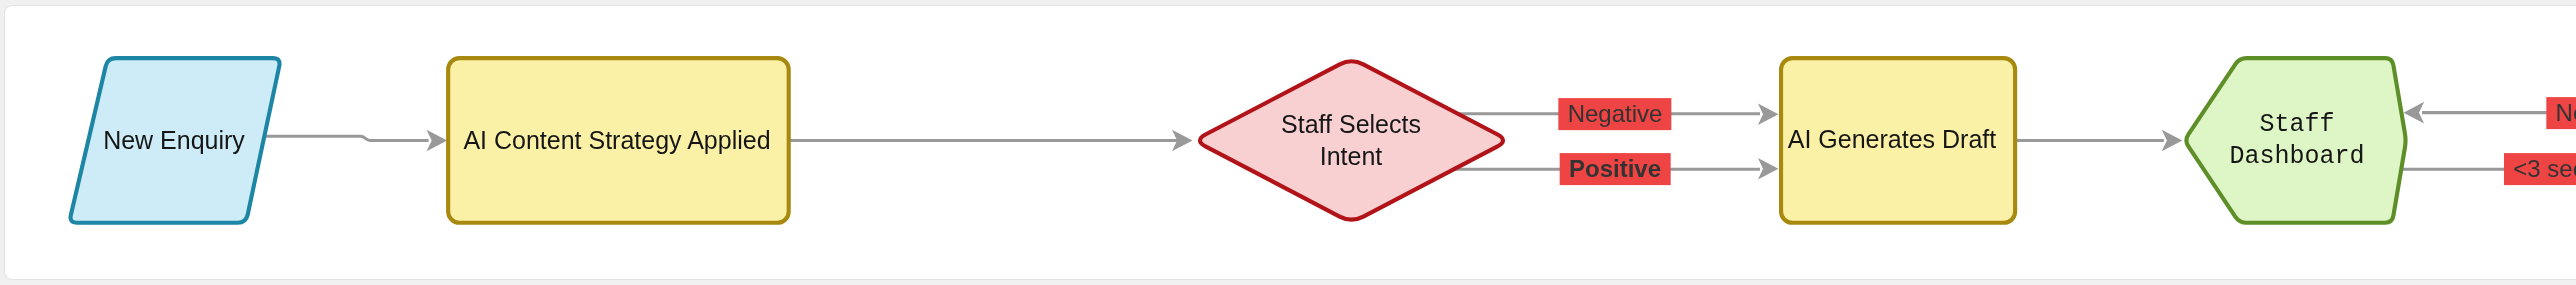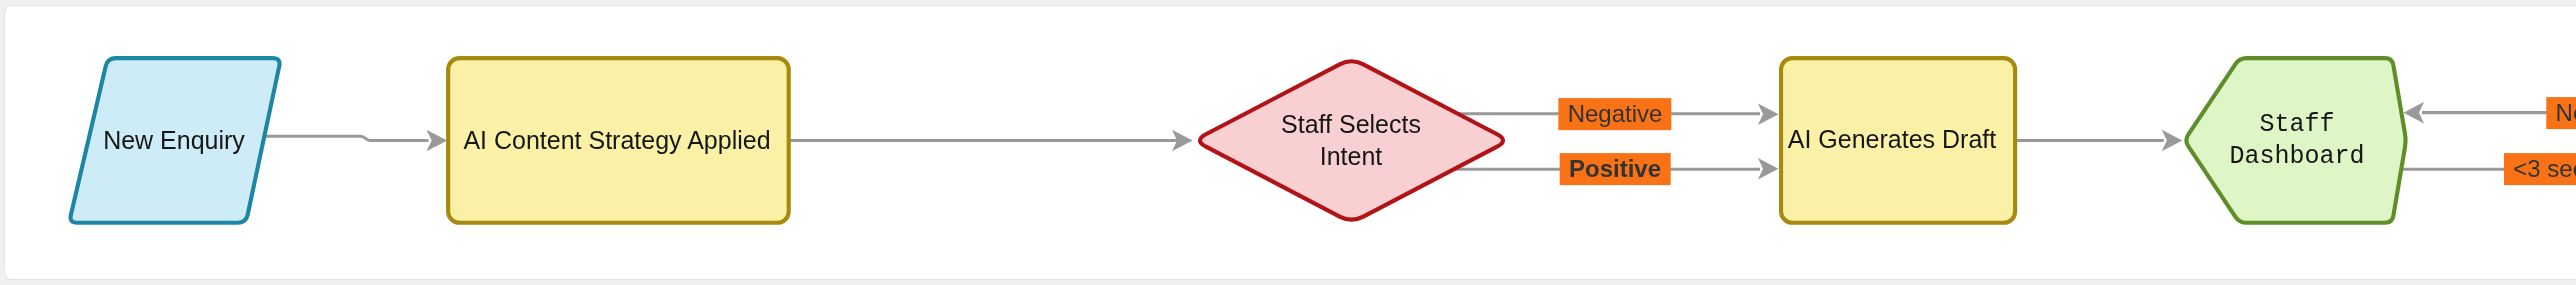--- a/index.html
+++ b/index.html
@@ -3,21 +3,21 @@
 <meta charset="utf-8">
 <style>
   html,body{margin:0;padding:0;}
   body{font-family:"Liberation Sans", sans-serif;}
   .stage{position:relative;width:3718px;height:285px;background:#f0f0f1;overflow:hidden;}
   .card{position:absolute;left:4.1px;top:4.6px;right:5.2px;bottom:4.6px;background:#ffffff;
         border:1px solid #e2e2e5;border-radius:8.2px;box-sizing:border-box;}
   svg.diagram{position:absolute;left:0;top:0;width:3718px;height:285px;}
   .lbl{position:absolute;transform:translate(-50%,-50%);white-space:pre-line;text-align:center;}
   .node-lbl{font-size:25px;line-height:1.26;color:#161616;}
-  .edge-lbl{font-size:24px;line-height:1.15;color:#333333;background:#f97316;
+  .edge-lbl{font-size:24px;line-height:1.15;color:#333333;background:#ef4444;
             padding:2.1px 9.3px;white-space:nowrap;}
 </style>
 </head>
 <body>
 
 <div class="stage">
   <div class="card"></div>
 
   <svg class="diagram" viewBox="0 0 7217 554">
 

